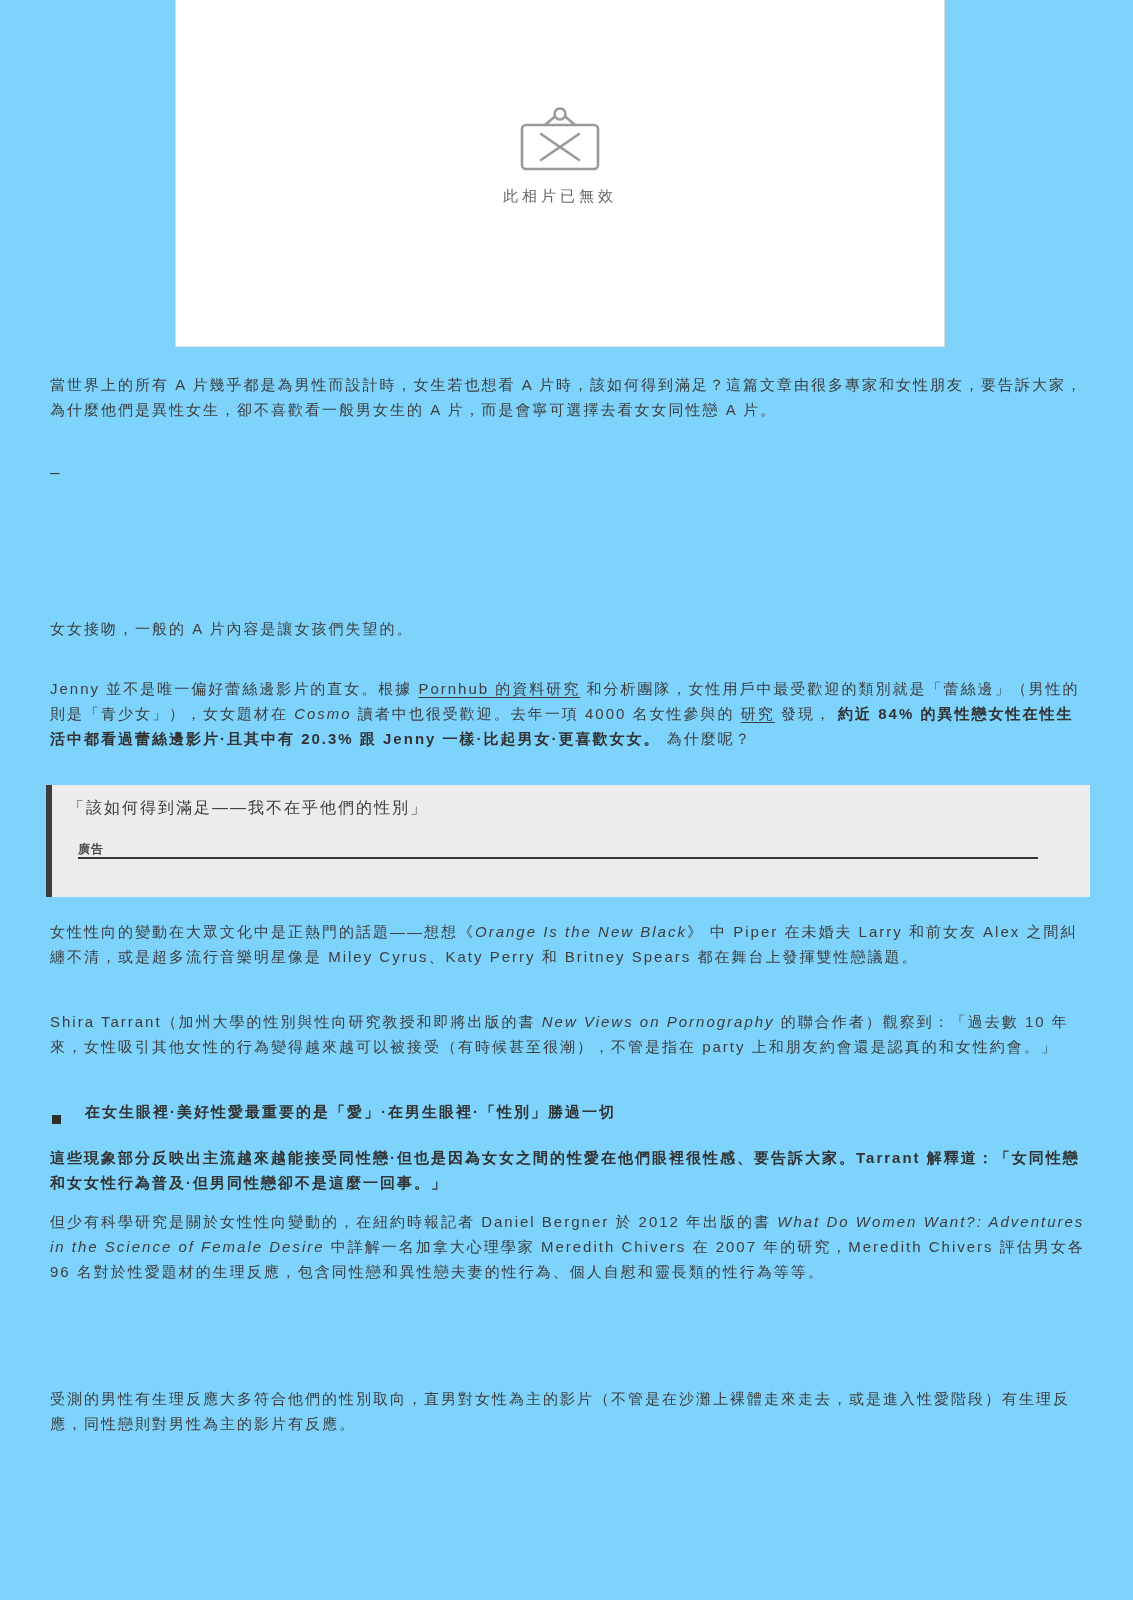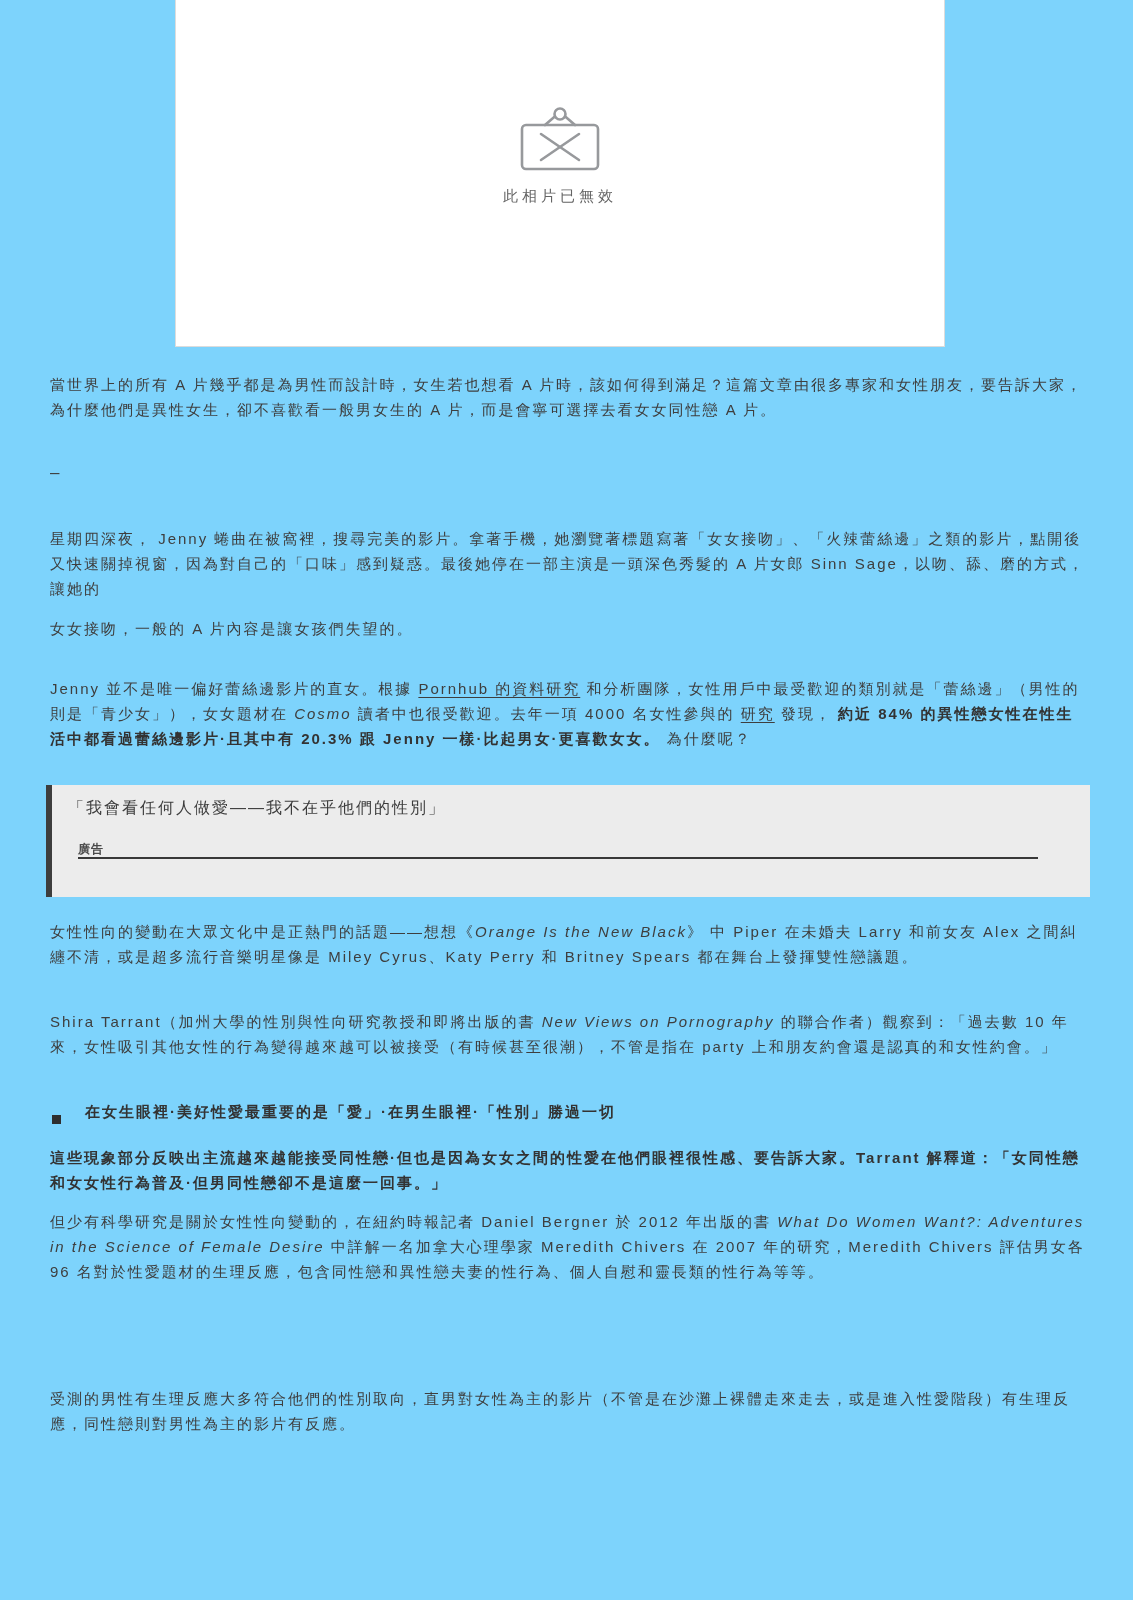--- a/index.html
+++ b/index.html
@@ -49,31 +49,30 @@
         </g>
       </svg>
       <div class="ph-caption">此相片已無效</div>
     </div>
   </div>
 
   <div class="para" style="top:372px">當世界上的所有 A 片幾乎都是為男性而設計時，女生若也想看 A 片時，該如何得到滿足？這篇文章由很多專家和女性朋友，要告訴大家，為什麼他們是異性女生，卻不喜歡看一般男女生的 A 片，而是會寧可選擇去看女女同性戀 A 片。</div>
 
   <div class="para dash" style="top:460px">–</div>
 
-  <div class="para" style="top:526px">星期四深夜， Jenny 蜷曲在被窩裡，搜尋完美的影片。拿著手機，她瀏覽著標題寫著「女女接吻」、「火辣蕾絲邊」之類的影片，點開後又快速關掉視窗，因為對自己的「口味」感到疑惑。最後她停在一部主演是一頭深色秀髮的 A 片女郎 Sinn Sage，以吻、舔、磨的方式，讓她的</div>
 
   <div class="para" style="top:616px">女女接吻，一般的 A 片內容是讓女孩們失望的。</div>
 
   <div class="para" style="top:676px">
     <span>Jenny 並不是唯一偏好蕾絲邊影片的直女。根據 </span><a class="lnk">Pornhub 的資料研究</a><span> 和分析團隊，女性用戶中最受歡迎的類別就是「蕾絲邊」（男性的則是「青少女」），女女題材在 </span><span class="i">Cosmo</span><span> 讀者中也很受歡迎。去年一項 4000 名女性參與的 </span><a class="lnk">研究</a><span> 發現， </span><span class="b">約近 84% 的異性戀女性在性生活中都看過蕾絲邊影片·且其中有 20.3% 跟 Jenny 一樣·比起男女·更喜歡女女。</span><span> 為什麼呢？</span>
   </div>
 
   <div class="quote-block">
     <div class="quote-bar"></div>
-    <div class="quote-text">「我會看任何人做愛——我不在乎他們的性別」</div>
+    <div class="quote-text">「該如何得到滿足——我不在乎他們的性別」</div>
     <div class="ad-label">廣告</div>
     <div class="ad-divider"></div>
   </div>
 
   <div class="para" style="top:919px">
     <span>女性性向的變動在大眾文化中是正熱門的話題——想想《</span><span class="i">Orange Is the New Black</span><span>》 中 Piper 在未婚夫 Larry 和前女友 Alex 之間糾纏不清，或是超多流行音樂明星像是 Miley Cyrus、Katy Perry 和 Britney Spears 都在舞台上發揮雙性戀議題。</span>
   </div>
 
   <div class="para" style="top:1009px">
     <span>Shira Tarrant（加州大學的性別與性向研究教授和即將出版的書 </span><span class="i">New Views on Pornography</span><span> 的聯合作者）觀察到：「過去數 10 年來，女性吸引其他女性的行為變得越來越可以被接受（有時候甚至很潮），不管是指在 party 上和朋友約會還是認真的和女性約會。」</span>

